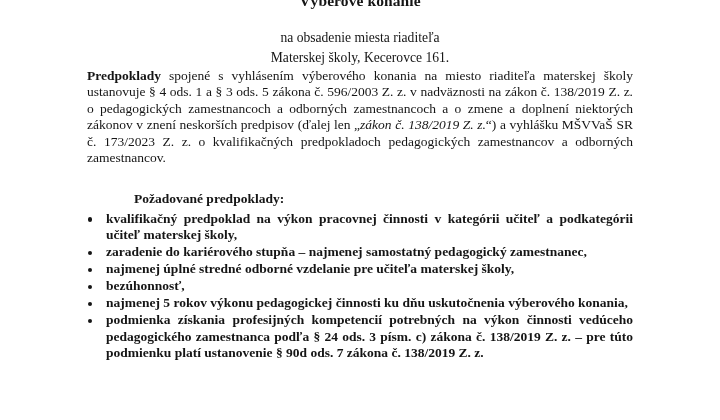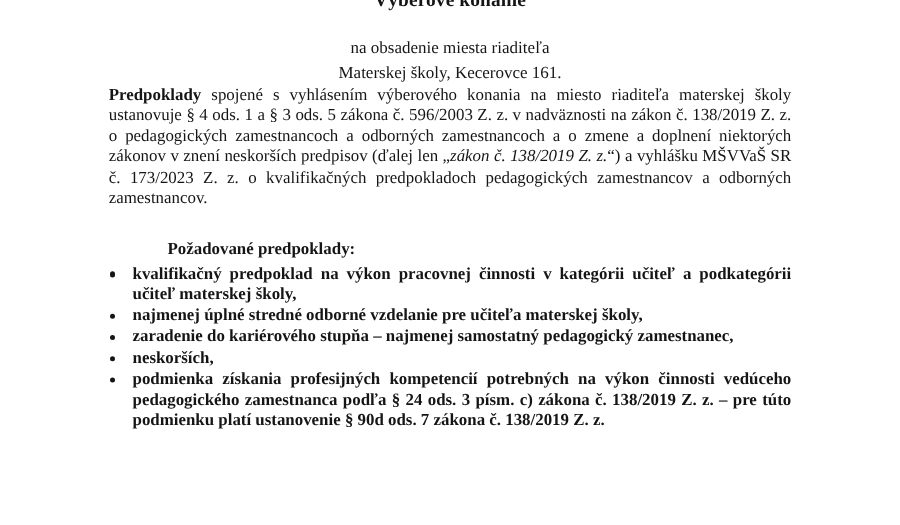--- a/index.html
+++ b/index.html
@@ -131,29 +131,33 @@
 
   <div class="section-head">Požadované predpoklady:</div>
 
   <ul class="req-list">
     <li class="req-item">
       <span class="dot"></span>
       <span class="txt">kvalifikačný predpoklad na výkon pracovnej činnosti v kategórii učiteľ a podkategórii učiteľ materskej školy,</span>
     </li>
     <li class="req-item">
       <span class="dot"></span>
+      <span class="txt">zaradenie do kariérového stupňa – najmenej samostatný pedagogický zamestnanec,</span>
+    </li>
+    <li class="req-item">
+      <span class="dot"></span>
       <span class="txt">najmenej úplné stredné odborné vzdelanie pre učiteľa materskej školy,</span>
     </li>
     <li class="req-item">
       <span class="dot"></span>
-      <span class="txt">zaradenie do kariérového stupňa – najmenej samostatný pedagogický zamestnanec,</span>
+      <span class="txt">bezúhonnosť,</span>
     </li>
     <li class="req-item">
       <span class="dot"></span>
-      <span class="txt">neskorších,</span>
+      <span class="txt">najmenej 5 rokov výkonu pedagogickej činnosti ku dňu uskutočnenia výberového konania,</span>
     </li>
     <li class="req-item">
       <span class="dot"></span>
       <span class="txt">podmienka získania profesijných kompetencií potrebných na výkon činnosti vedúceho pedagogického zamestnanca podľa § 24 ods. 3 písm. c) zákona č. 138/2019 Z. z. – pre túto podmienku platí ustanovenie § 90d ods. 7 zákona č. 138/2019 Z. z.</span>
     </li>
   </ul>
 
 </div>
 
 </body></html>

